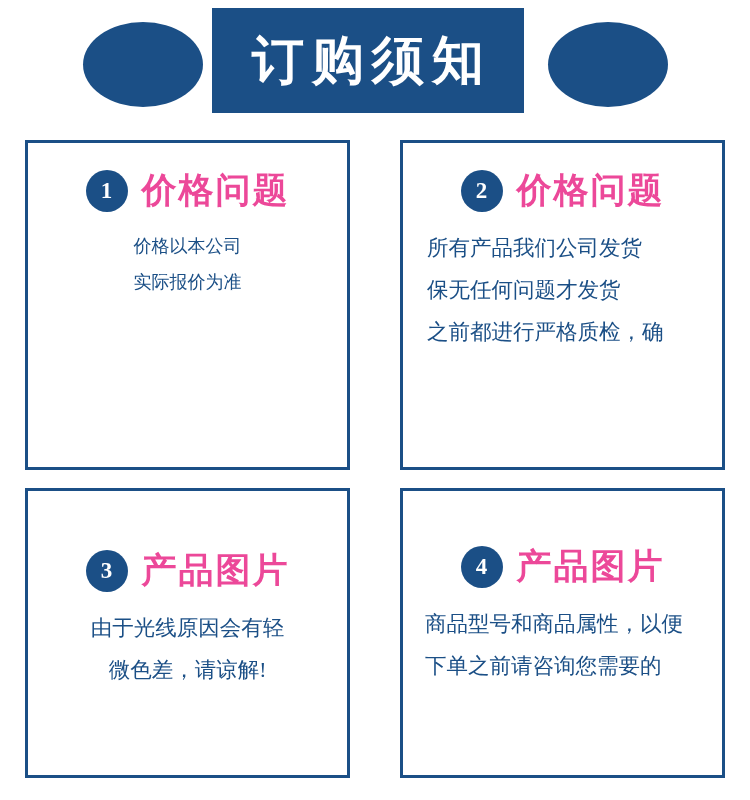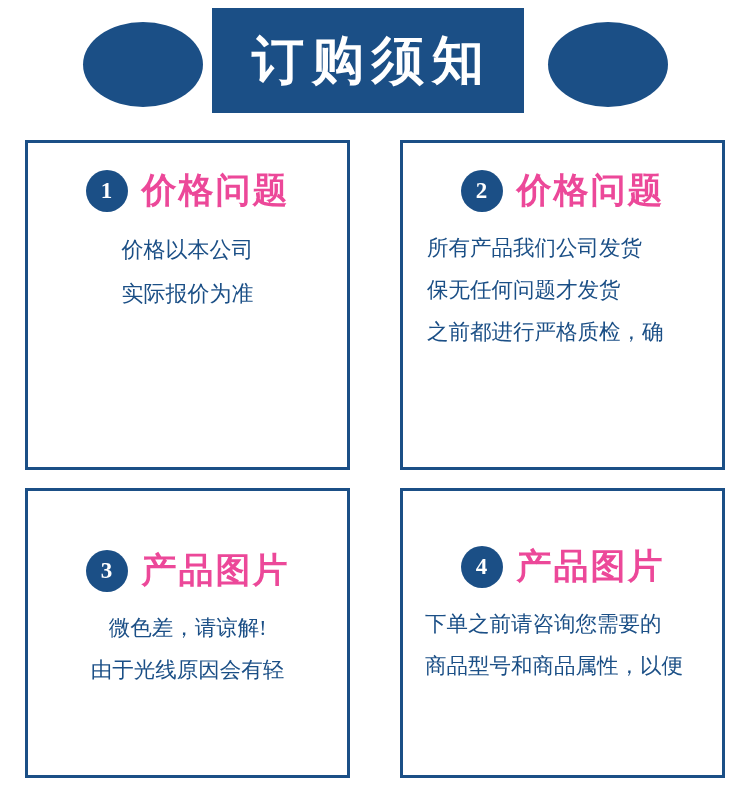--- a/index.html
+++ b/index.html
@@ -113,21 +113,21 @@
     font-size: 21px;
     line-height: 1.85;
     text-align: center;
     font-family: "Liberation Serif", "DejaVu Serif", serif;
     padding: 0 4px;
   }
   .card-body.indent-1 { margin-top: 12px; }
   .card-body.indent-2 { margin-top: 1px; }
 
   
-  .card-1 .card-body { font-size: 22px; line-height: 2.0; }
+  .card-1 .card-body { font-size: 18px; line-height: 2.0; }
   .card-2 .card-body { font-size: 21.5px; line-height: 1.95; text-align: left; padding: 0 6px; }
   .card-3 .card-body { font-size: 21.5px; line-height: 1.95; }
   .card-4 .card-body { font-size: 21.5px; line-height: 1.95; text-align: left; padding: 0 4px; }
 
   .card-3 .card-head, .card-4 .card-head { margin-top: 32px; }
   .card-4 .card-head { margin-top: 28px; }
 </style>
 </head>
 <body>
 
@@ -171,32 +171,32 @@
     </div>
 
     <div class="row row2">
 
       <div class="card short card-3">
         <div class="card-head">
           <div class="badge">3</div>
           <div class="card-title">产品图片</div>
         </div>
         <div class="card-body">
+          <div>由于光线原因会有轻</div>
           <div>微色差，请谅解!</div>
-          <div>由于光线原因会有轻</div>
         </div>
       </div>
 
       <div class="card short card-4">
         <div class="card-head">
           <div class="badge">4</div>
           <div class="card-title">产品图片</div>
         </div>
         <div class="card-body">
+          <div>商品型号和商品属性，以便</div>
           <div>下单之前请咨询您需要的</div>
-          <div>商品型号和商品属性，以便</div>
         </div>
       </div>
 
     </div>
 
   </div>
 </div>
 
 </body></html>

